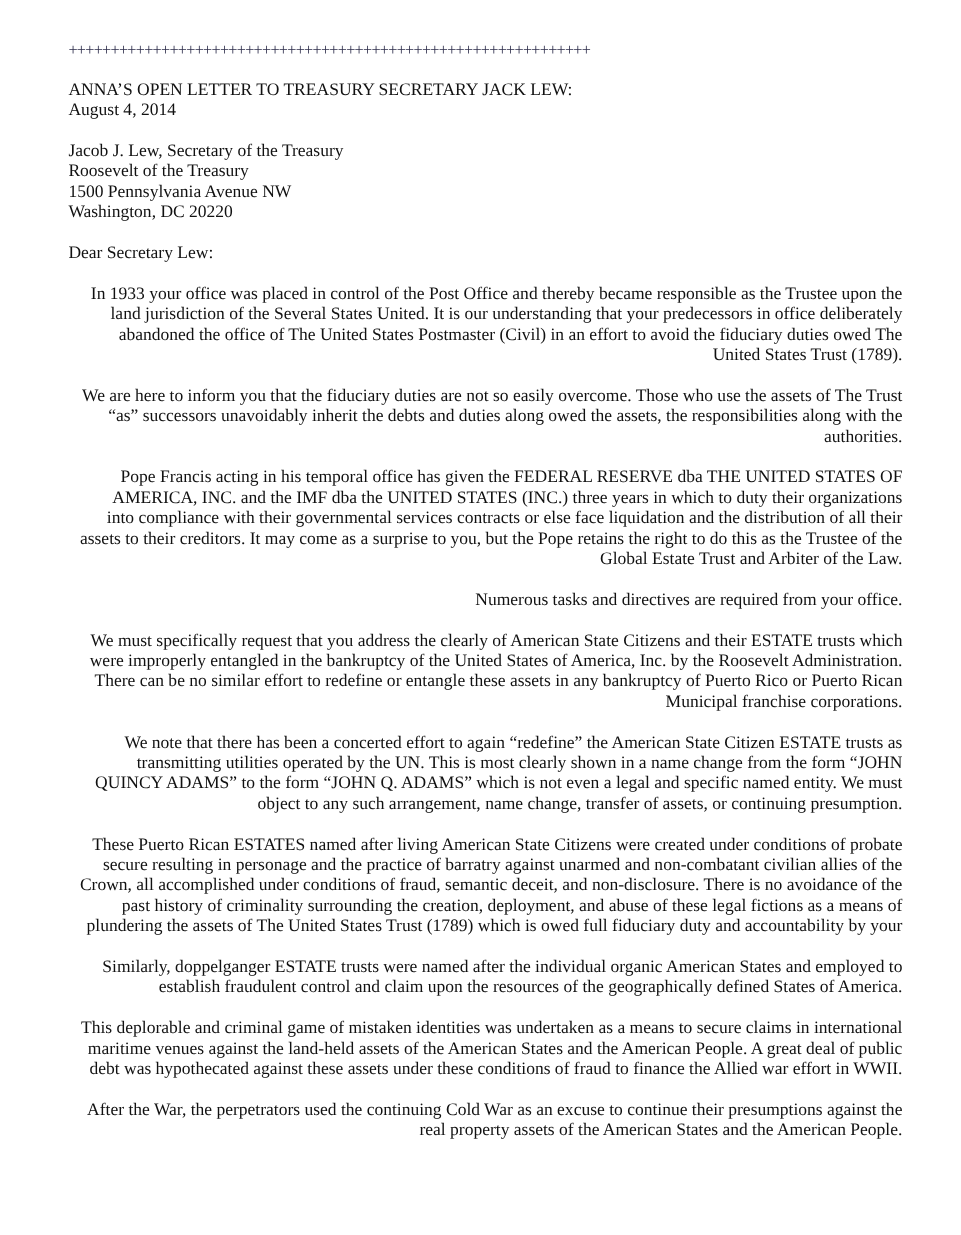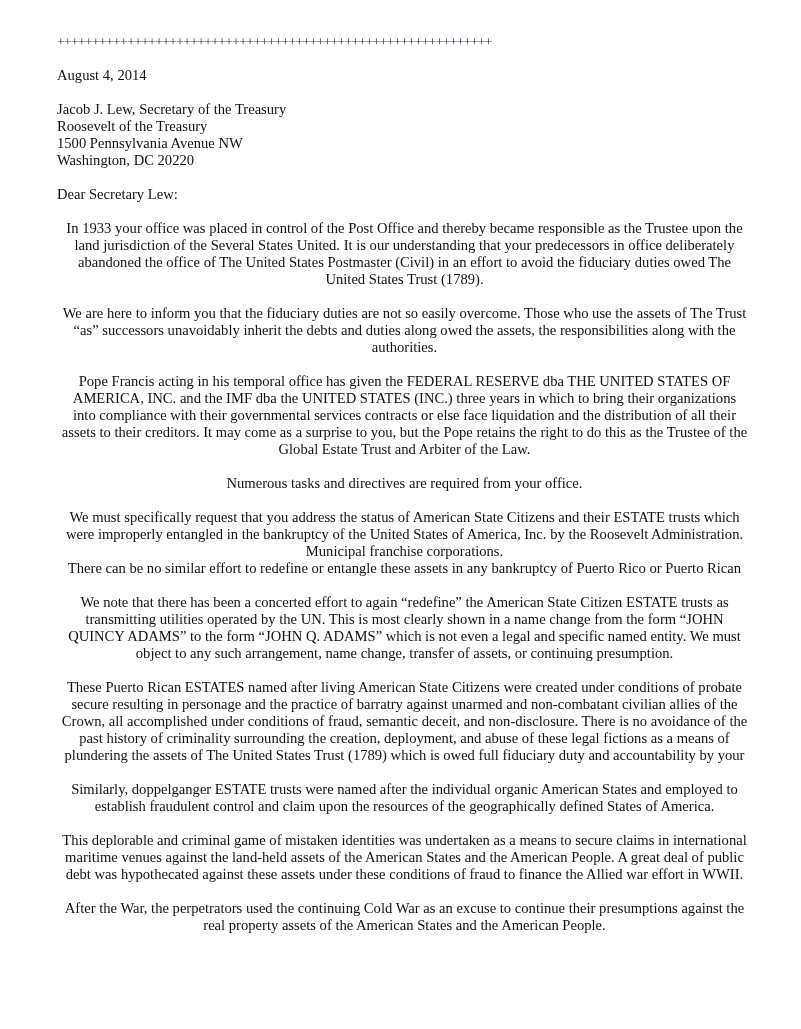--- a/index.html
+++ b/index.html
@@ -38,35 +38,36 @@
       margin: 0;
       white-space: nowrap;
     }
     .block {
       margin: 0 0 17px 0;
     }
     p.para {
       font-size: 14.6px;
       line-height: 17px;
       margin: 0 0 17px 0;
-      text-align: center;
+      text-align: right;
       font-family: Liberation Serif, serif;
     }
     p.para span.l {
       display: block;
       white-space: nowrap;
     }
   </style>
 </head>
 <body>
 
 <div class="page">
   <div class="rule">++++++++++++++++++++++++++++++++++++++++++++++++++++++++++++++</div>
 
   <div class="block">
+    <div class="line">ANNA’S OPEN LETTER TO TREASURY SECRETARY JACK LEW:</div>
     <div class="line">August 4, 2014</div>
   </div>
 
   <div class="block">
     <div class="line">Jacob J. Lew, Secretary of the Treasury</div>
     <div class="line">Roosevelt of the Treasury</div>
     <div class="line">1500 Pennsylvania Avenue NW</div>
     <div class="line">Washington, DC 20220</div>
   </div>
 
@@ -81,33 +82,33 @@
         <span class="l">abandoned the office of The United States Postmaster (Civil) in an effort to avoid the fiduciary duties owed The</span>
         <span class="l">United States Trust (1789).</span>
       </p>
       <p class="para">
         <span class="l">We are here to inform you that the fiduciary duties are not so easily overcome. Those who use the assets of The Trust</span>
         <span class="l">“as” successors unavoidably inherit the debts and duties along owed the assets, the responsibilities along with the</span>
         <span class="l">authorities.</span>
       </p>
       <p class="para">
         <span class="l">Pope Francis acting in his temporal office has given the FEDERAL RESERVE dba THE UNITED STATES OF</span>
-        <span class="l">AMERICA, INC. and the IMF dba the UNITED STATES (INC.) three years in which to bring their organizations</span>
+        <span class="l">AMERICA, INC. and the IMF dba the UNITED STATES (INC.) three years in which to duty their organizations</span>
         <span class="l">into compliance with their governmental services contracts or else face liquidation and the distribution of all their</span>
         <span class="l">assets to their creditors. It may come as a surprise to you, but the Pope retains the right to do this as the Trustee of the</span>
         <span class="l">Global Estate Trust and Arbiter of the Law.</span>
       </p>
       <p class="para">
         <span class="l">Numerous tasks and directives are required from your office.</span>
       </p>
       <p class="para">
-        <span class="l">We must specifically request that you address the status of American State Citizens and their ESTATE trusts which</span>
+        <span class="l">We must specifically request that you address the clearly of American State Citizens and their ESTATE trusts which</span>
         <span class="l">were improperly entangled in the bankruptcy of the United States of America, Inc. by the Roosevelt Administration.</span>
+        <span class="l">There can be no similar effort to redefine or entangle these assets in any bankruptcy of Puerto Rico or Puerto Rican</span>
         <span class="l">Municipal franchise corporations.</span>
-        <span class="l">There can be no similar effort to redefine or entangle these assets in any bankruptcy of Puerto Rico or Puerto Rican</span>
       </p>
       <p class="para">
         <span class="l">We note that there has been a concerted effort to again “redefine” the American State Citizen ESTATE trusts as</span>
         <span class="l">transmitting utilities operated by the UN. This is most clearly shown in a name change from the form “JOHN</span>
         <span class="l">QUINCY ADAMS” to the form “JOHN Q. ADAMS” which is not even a legal and specific named entity. We must</span>
         <span class="l">object to any such arrangement, name change, transfer of assets, or continuing presumption.</span>
       </p>
       <p class="para">
         <span class="l">These Puerto Rican ESTATES named after living American State Citizens were created under conditions of probate</span>
         <span class="l">secure resulting in personage and the practice of barratry against unarmed and non-combatant civilian allies of the</span>

